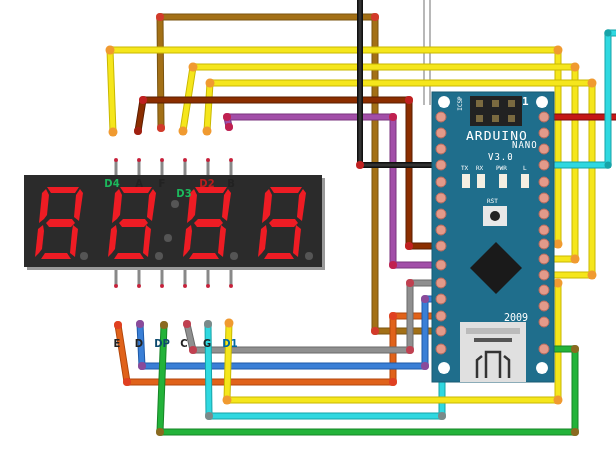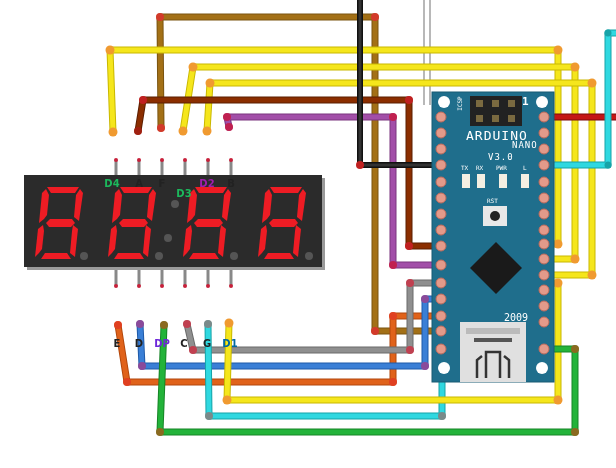--- a/index.html
+++ b/index.html
@@ -313,22 +313,22 @@
   <div style="position:absolute;left:487px;top:197px;font-size:6px;">RST</div>
   <div style="position:absolute;left:466px;top:312px;font-size:7px;"></div>
   <div style="position:absolute;left:504px;top:312px;font-size:10px;">2009</div>
 </div>
 
 <div style="position:absolute;left:0;top:0;width:616px;height:468px;pointer-events:none;">
   <span class="lbl" style="left:112px;top:138px;color:#1cb85c;">D4</span>
   <span class="lbl" style="left:139px;top:138px;color:#222;">A</span>
   <span class="lbl" style="left:162px;top:138px;color:#222;">F</span>
   <span class="lbl" style="left:184px;top:148px;color:#1cb85c;">D3</span>
-  <span class="lbl" style="left:207px;top:138px;color:#a21caf;">D2</span>
+  <span class="lbl" style="left:207px;top:138px;color:#b91c1c;">D2</span>
   <span class="lbl" style="left:231px;top:138px;color:#222;">B</span>
 
   <span class="lbl" style="left:117px;top:298px;color:#222;">E</span>
   <span class="lbl" style="left:139px;top:298px;color:#222;">D</span>
-  <span class="lbl" style="left:162px;top:298px;color:#6d28d9;">DP</span>
+  <span class="lbl" style="left:162px;top:298px;color:#0c4a6e;">DP</span>
   <span class="lbl" style="left:184px;top:298px;color:#222;">C</span>
   <span class="lbl" style="left:207px;top:298px;color:#222;">G</span>
   <span class="lbl" style="left:230px;top:298px;color:#0369a1;">D1</span>
 </div>
 
 </body></html>

